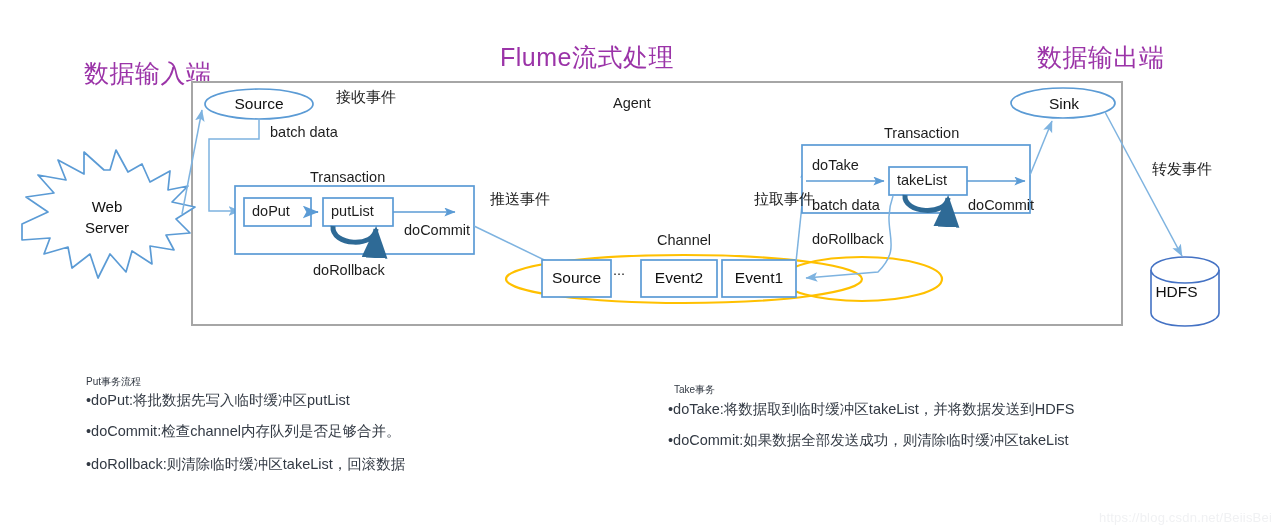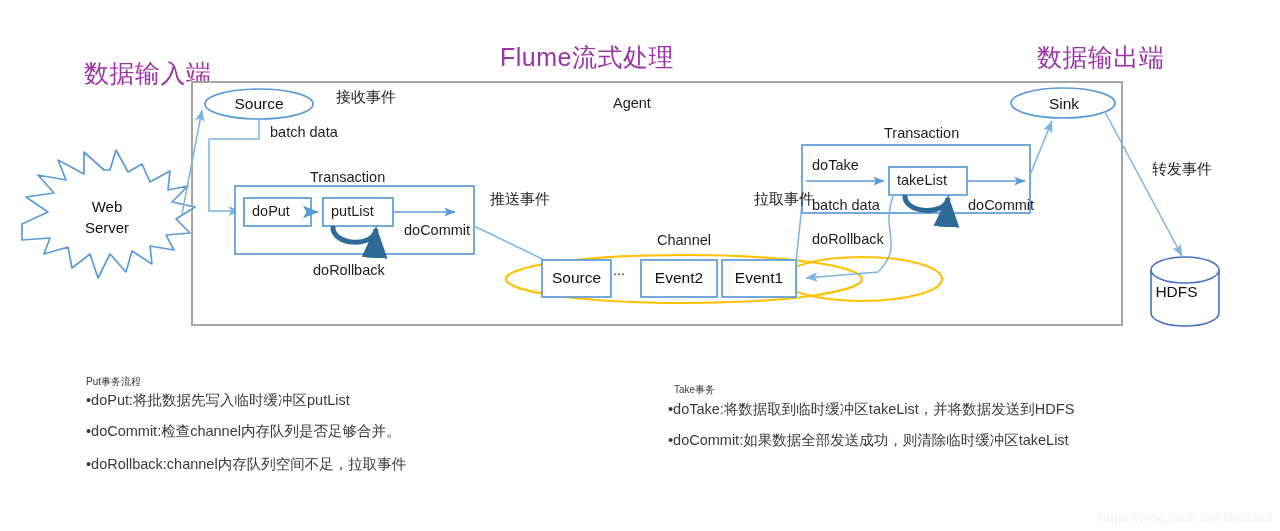--- a/index.html
+++ b/index.html
@@ -133,21 +133,21 @@
   <div class="txt node-lbl" style="left:1038px;top:95px;width:52px;text-align:center;">Sink</div>
 
   <div class="txt lbl-cn" style="left:1152px;top:160px;">转发事件</div>
 
   <div class="txt node-lbl" style="left:1151px;top:283px;width:51px;text-align:center;">HDFS</div>
 
   <div style="position:absolute;left:86px;top:375px;width:480px;">
     <div class="body-head">Put事务流程</div>
     <div class="body-line" style="margin-top:2px;">•doPut:将批数据先写入临时缓冲区putList</div>
     <div class="body-line" style="margin-top:12px;">•doCommit:检查channel内存队列是否足够合并。</div>
-    <div class="body-line" style="margin-top:14px;">•doRollback:channel内存队列空间不足，拉取事件</div>
+    <div class="body-line" style="margin-top:14px;">•doRollback:则清除临时缓冲区takeList，回滚数据</div>
   </div>
 
   <div style="position:absolute;left:668px;top:383px;width:545px;">
     <div class="body-head" style="padding-left:6px;">Take事务</div>
     <div class="body-line" style="margin-top:3px;">•doTake:将数据取到临时缓冲区takeList，并将数据发送到HDFS</div>
     <div class="body-line" style="margin-top:12px;">•doCommit:如果数据全部发送成功，则清除临时缓冲区takeList</div>
   </div>
 
   <div class="watermark">https://blog.csdn.net/BeiisBei</div>
 </div>

